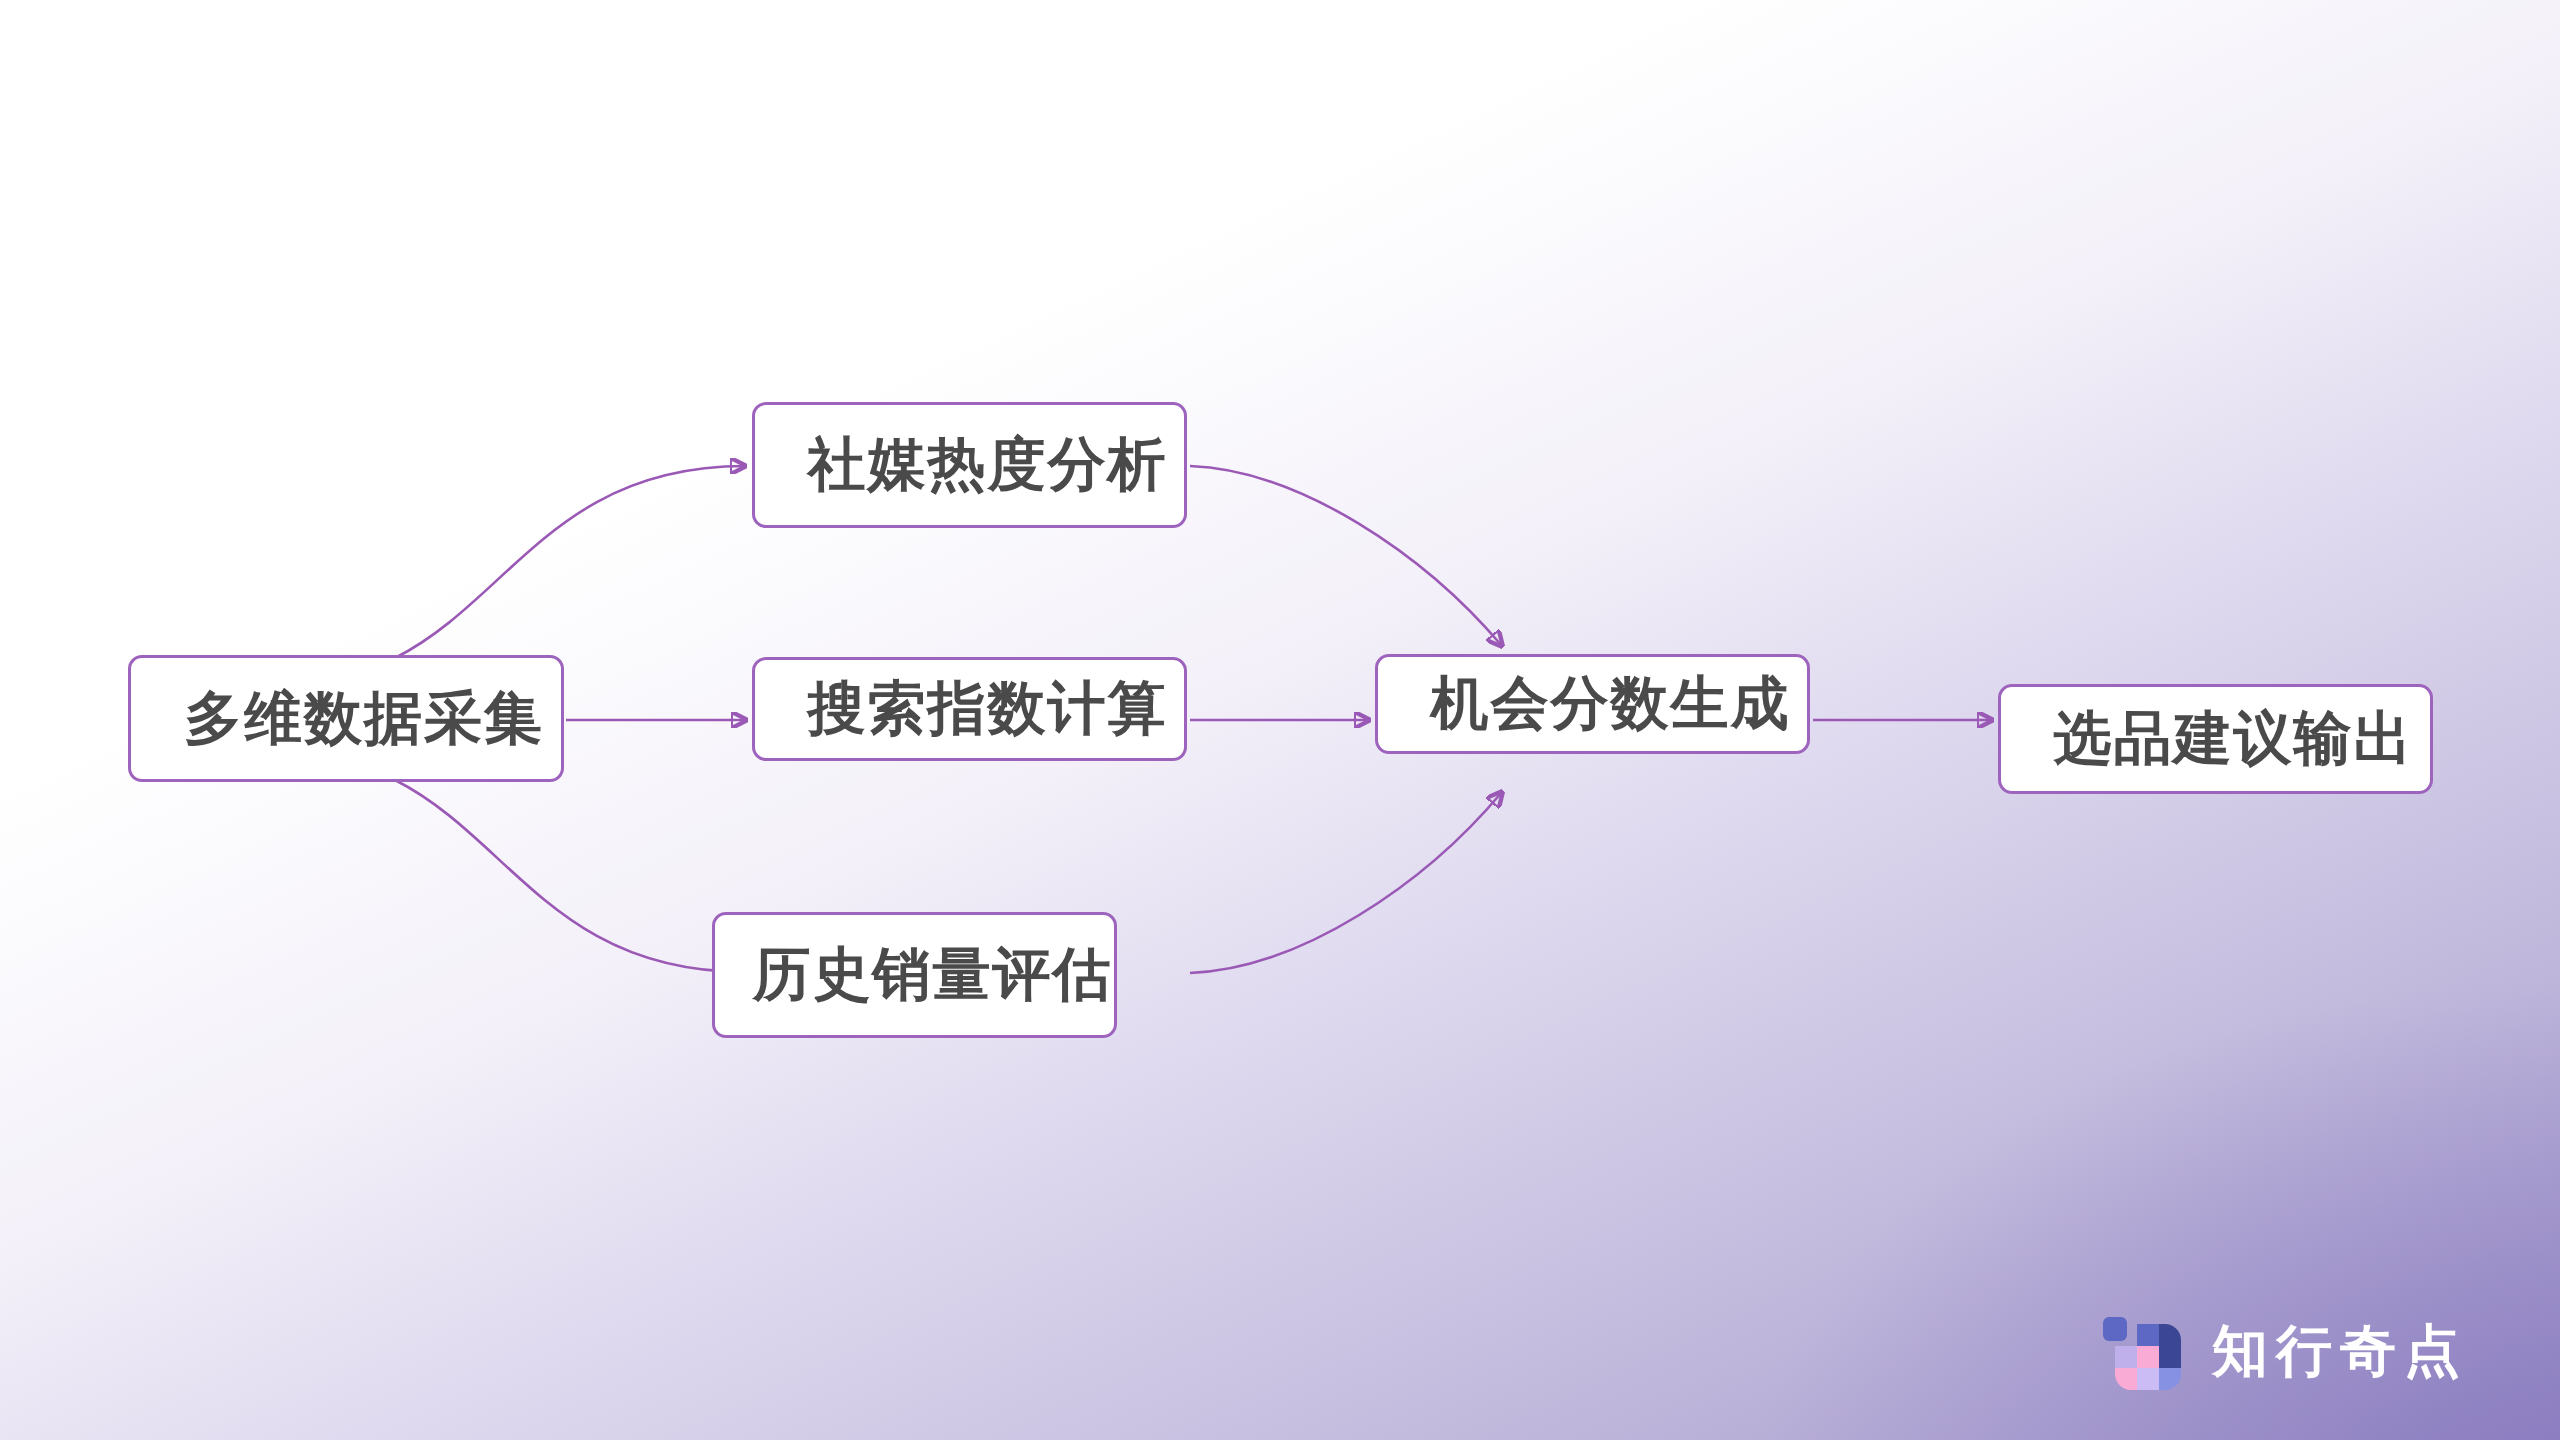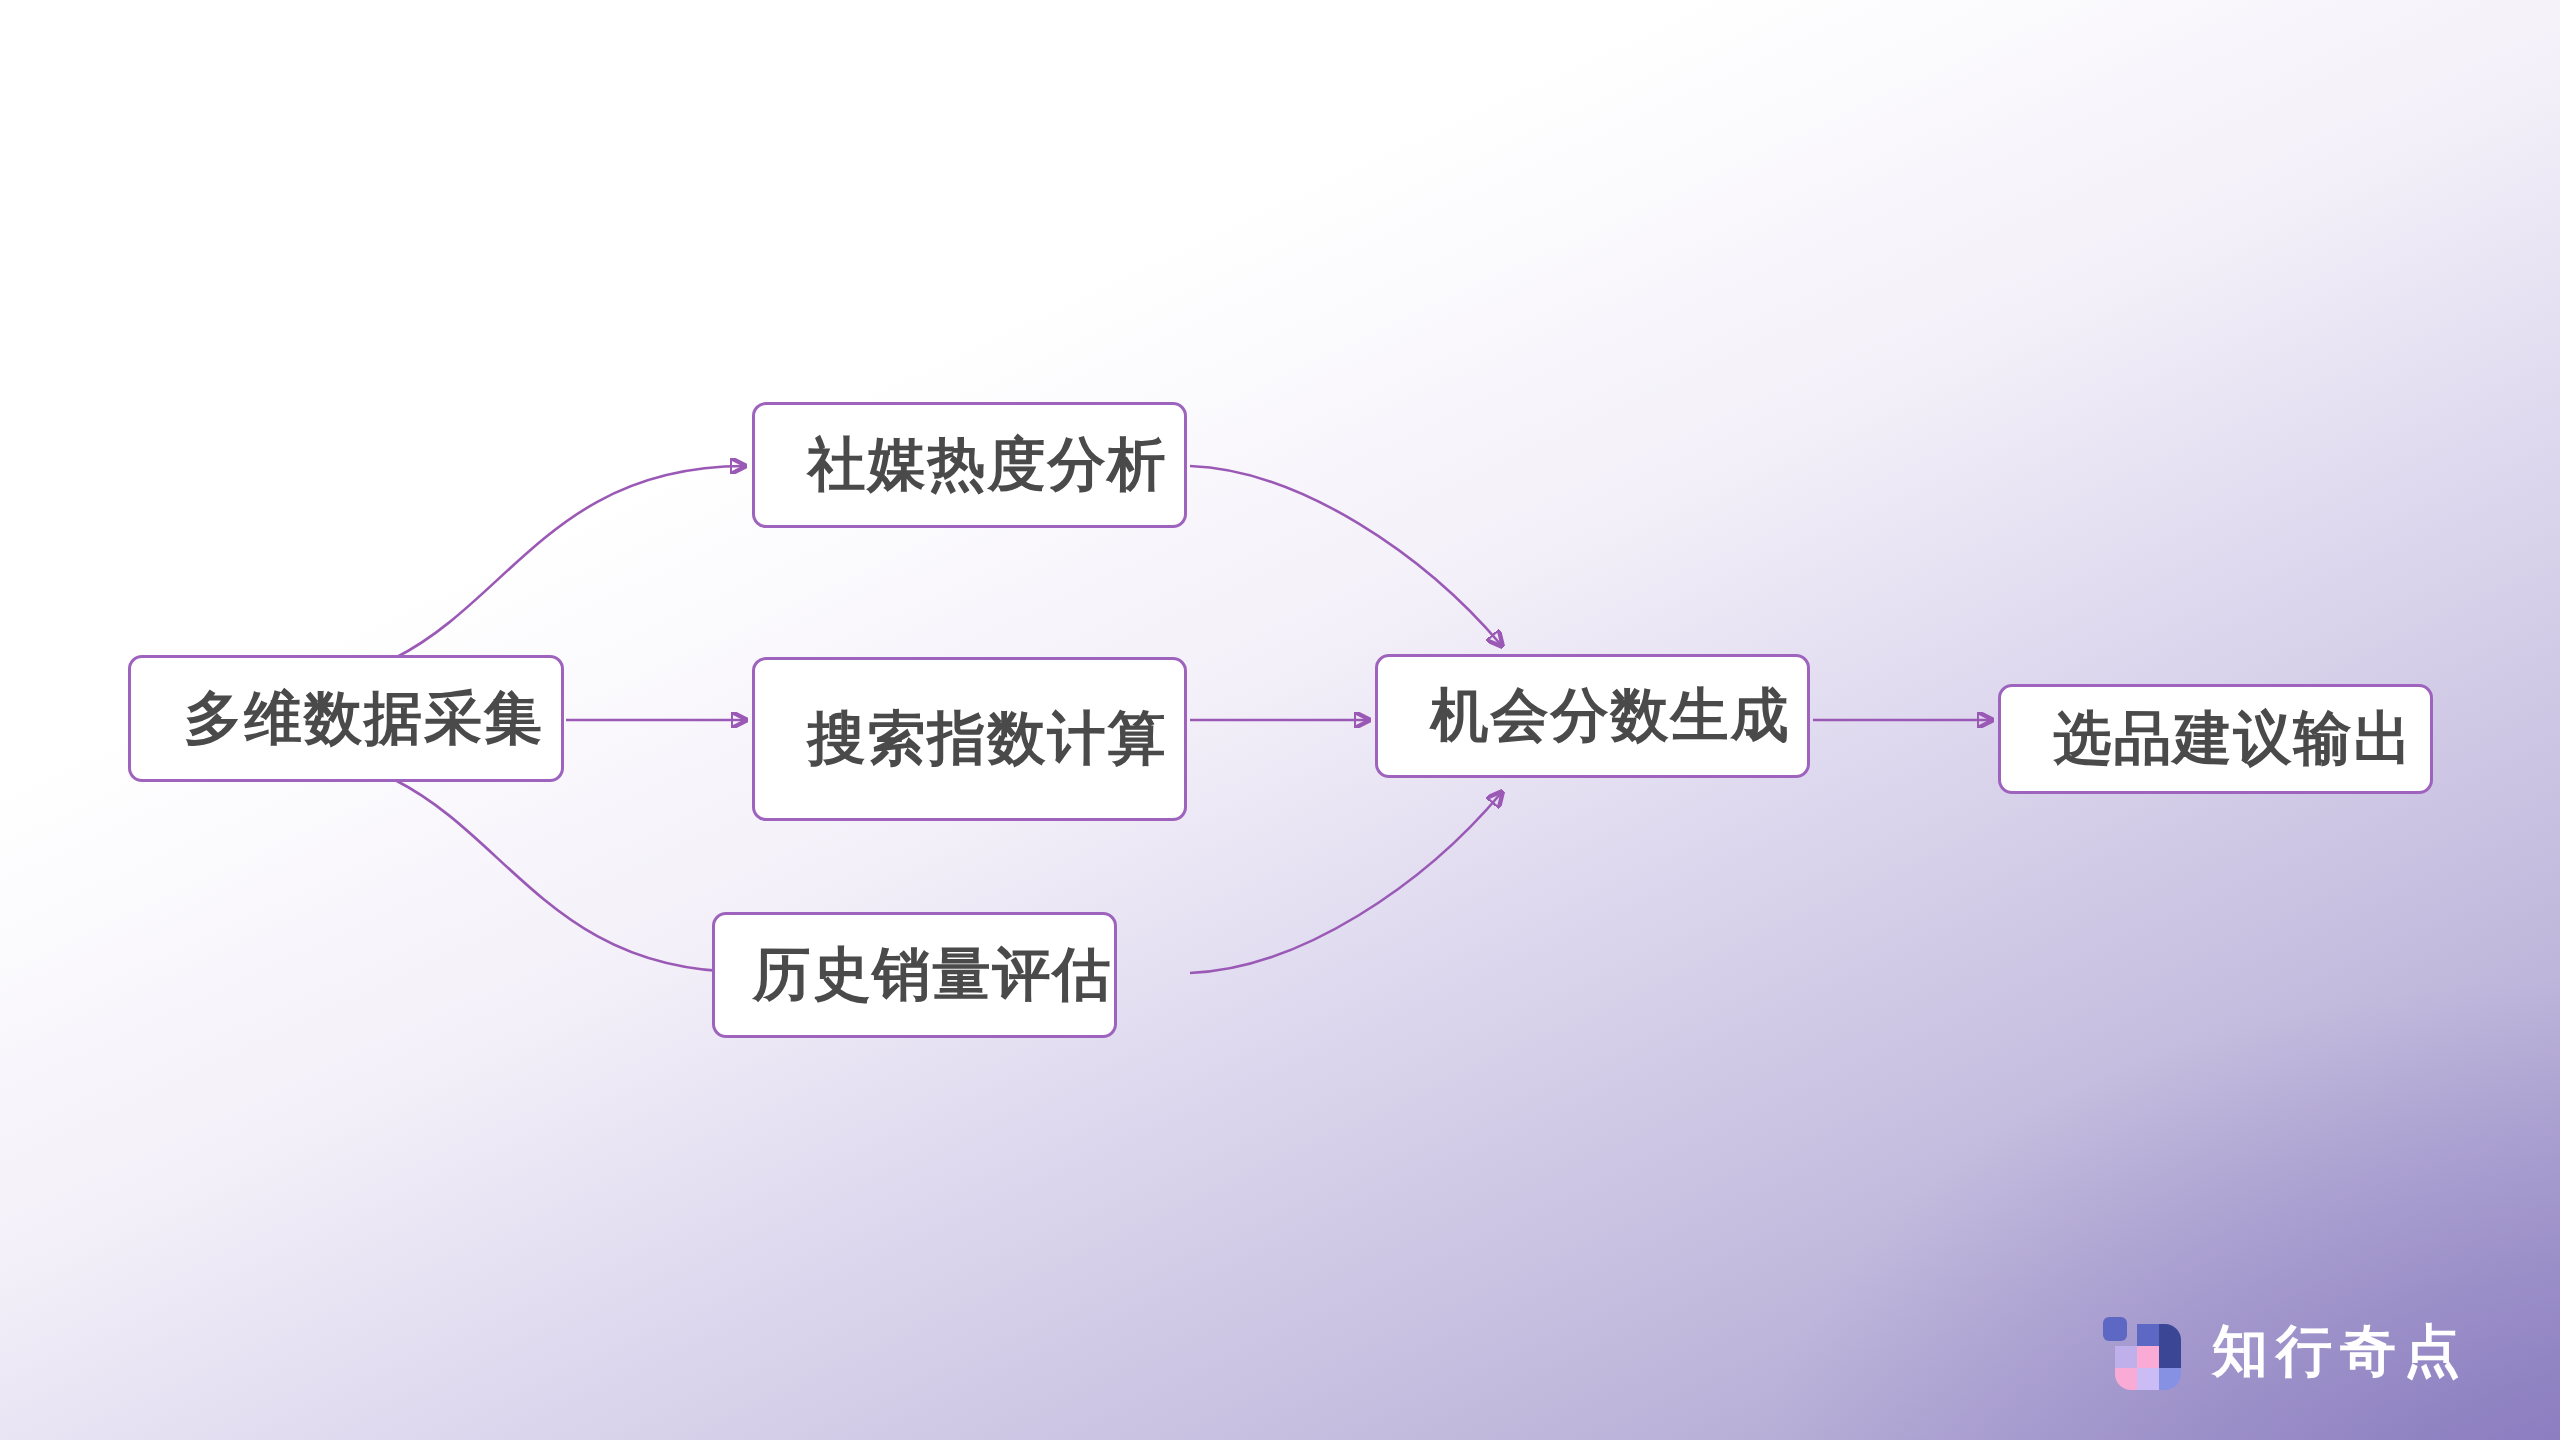--- a/index.html
+++ b/index.html
@@ -21,23 +21,23 @@
     border:3px solid var(--border,#9d63bd);
     border-radius:14px;
     display:flex;align-items:center;justify-content:center;
     font-size:58px;font-weight:800;letter-spacing:2px;
     color:var(--node-text,#4a4a4a);
     white-space:nowrap;
     padding-left:36px;
   }
   .node-collect{left:128px;top:655px;width:436px;height:127px;}
   .node-social {left:752px;top:402px;width:435px;height:126px;}
-  .node-search {left:752px;top:657px;width:435px;height:164px;}
+  .node-search {left:752px;top:657px;width:435px;height:104px;}
   .node-history{left:712px;top:912px;width:405px;height:126px;}
-  .node-score  {left:1375px;top:654px;width:435px;height:124px;}
+  .node-score  {left:1375px;top:654px;width:435px;height:100px;}
   .node-output {left:1998px;top:684px;width:435px;height:110px;}
   .logo{
     position:absolute;left:2100px;top:1310px;height:82px;
     display:flex;align-items:center;
   }
   .logo-icon{position:relative;width:82px;height:80px;flex:0 0 auto;}
   .logo-icon .detached{
     position:absolute;left:3px;top:6px;width:24px;height:24px;border-radius:6px;
   }
   .logo-icon .tile{

